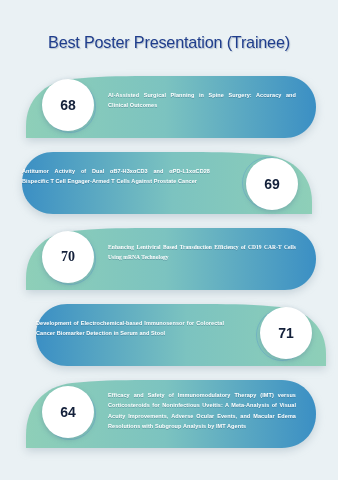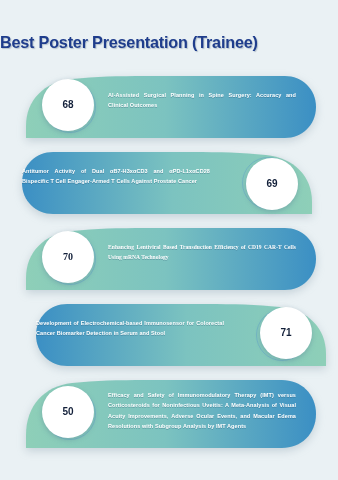--- a/index.html
+++ b/index.html
@@ -21,22 +21,23 @@
     height: 480px;
     background: #eaf1f4;
   }
 
   
   #page-title {
     position: absolute;
     top: 33px;
     left: 0;
     width: 338px;
+    text-align: center;
     font-size: 16.2px;
-    font-weight: bold;
+    font-weight: normal;
     color: #1f3d8c;
     letter-spacing: -0.2px;
     text-shadow: 1px 1px 1px rgba(120,140,160,0.45);
     white-space: nowrap;
   }
 
   
   .award-row {
     position: absolute;
     left: 0;
@@ -71,21 +72,21 @@
   .num-circle {
     position: absolute;
     border-radius: 50%;
     background: #ffffff;
     display: flex;
     align-items: center;
     justify-content: center;
     box-shadow: 0 2px 5px rgba(90,130,150,0.40);
   }
   .num-circle .num-label {
-    font-size: 10px;
+    font-size: 14px;
     font-weight: bold;
     color: #13203a;
     line-height: 1;
   }
 
   .circle-ring {
     position: absolute;
     border-radius: 50%;
     border: 1.6px solid rgba(108,175,196,0.75);
     box-sizing: border-box;
@@ -191,17 +192,17 @@
             <stop offset="48%" stop-color="#7cc3c0"></stop>
             <stop offset="100%" stop-color="#3b8fc4"></stop>
           </linearGradient>
         </defs>
         <path d="M0,68 L0,55 C0,26 18,6 46,3 C70,0.6 92,0 120,0 L256,0 C275,0 290,14 290,34 C290,54 275,68 256,68 Z" fill="url(#g5)"></path>
       </svg>
     </div>
     <div class="bar-text" style="left:108px;top:10px;width:188px;">Efficacy and Safety of Immunomodulatory Therapy (IMT) versus Corticosteroids for Noninfectious Uveitis: A Meta-Analysis of Visual Acuity Improvements, Adverse Ocular Events, and Macular Edema Resolutions with Subgroup Analysis by IMT Agents</div>
     <div class="circle-ring" style="left:44px;top:8px;width:52px;height:52px;"></div>
     <div class="num-circle" style="left:42px;top:6px;width:52px;height:52px;">
-      <span class="num-label">50</span>
+      <span class="num-label">64</span>
     </div>
   </div>
 
 </div>
 
 </body></html>

